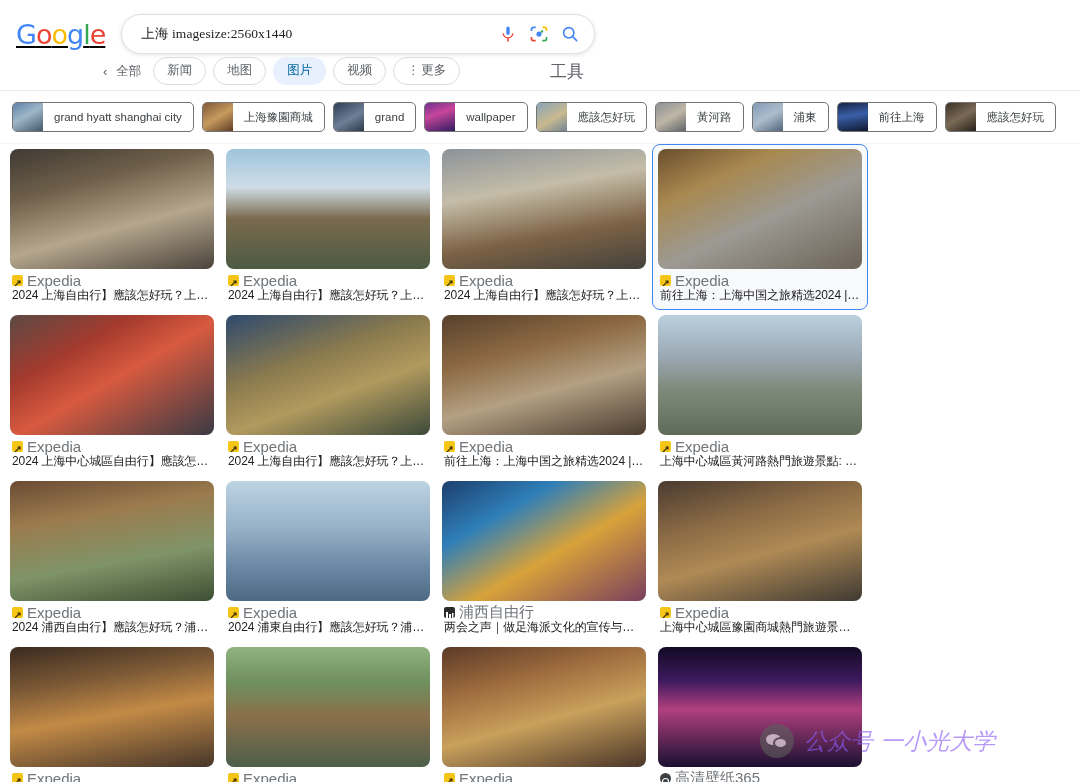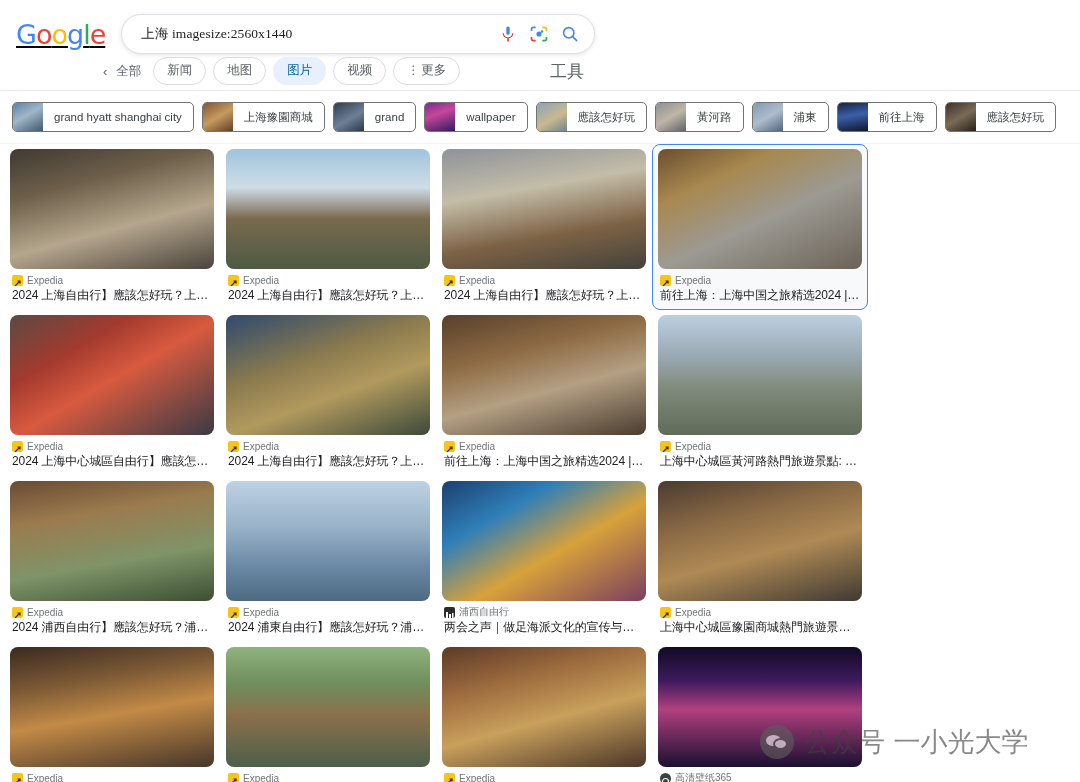--- a/index.html
+++ b/index.html
@@ -173,21 +173,21 @@
     margin-bottom: 1px;
   }
   .favicon {
     width: 11px; height: 11px;
     border-radius: 2px;
     flex: 0 0 auto;
     position: relative;
     overflow: hidden;
   }
   .srcname {
-    font-size: 10px;
+    font-size: 15px;
     color: #70757a;
     white-space: nowrap;
     overflow: hidden;
     text-overflow: ellipsis;
   }
   .title {
     font-size: 12px;
     color: #202124;
     line-height: 15px;
     white-space: nowrap;
@@ -214,25 +214,26 @@
     position: relative;
   }
   .watermark .wm-logo:before,
   .watermark .wm-logo:after {
     content: ""; position: absolute; border-radius: 50%;
     background: #fff;
   }
   .watermark .wm-logo:before { width: 15px; height: 11px; left: 6px; top: 10px; }
   .watermark .wm-logo:after { width: 11px; height: 8px; left: 15px; top: 15px; box-shadow: 0 0 0 2px #5e5e5e; }
   .watermark .wm-text {
-    font-size: 27px;
-    color: #404040;
+    font-size: 23px;
+    color: #8b5cf6;
     font-family: "DejaVu Sans", sans-serif;
     white-space: nowrap;
     font-weight: 500;
+    font-style: italic;
   }
 </style>
 </head>
 <body>
 
 <div class="header">
   <div class="header-top">
 
     <div class="glogo">
       <span class="b">G</span><span class="r">o</span><span class="y">o</span><span class="b">g</span><span class="g">l</span><span class="r">e</span>

